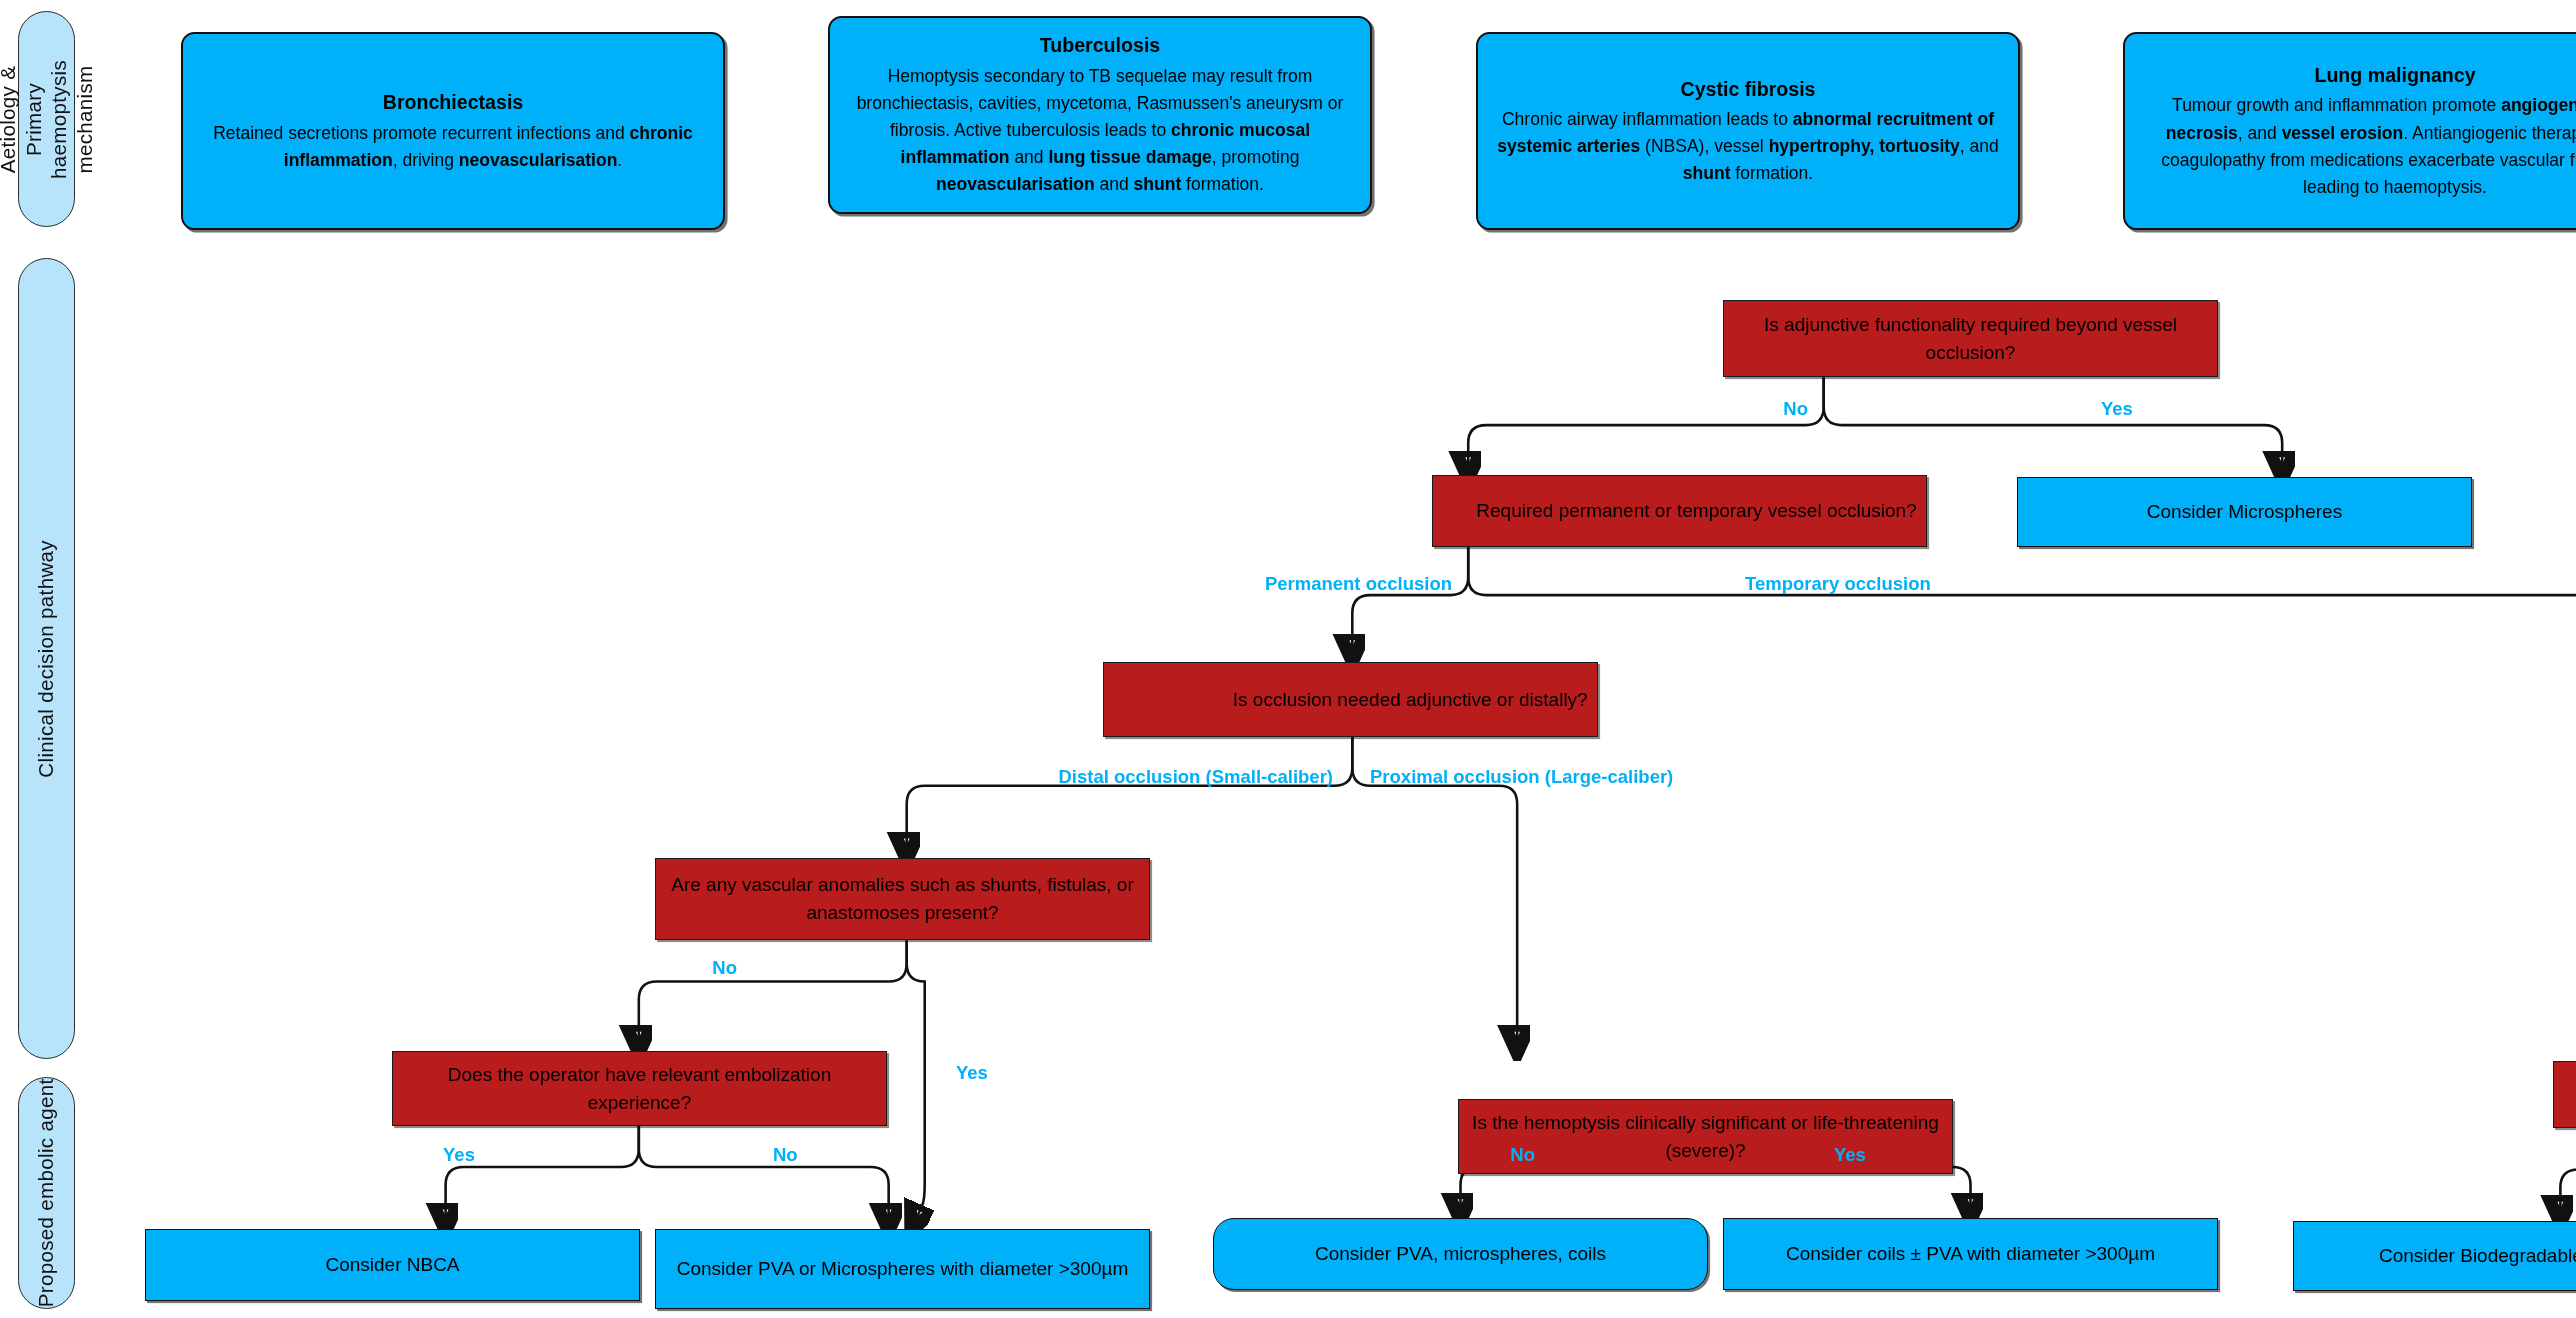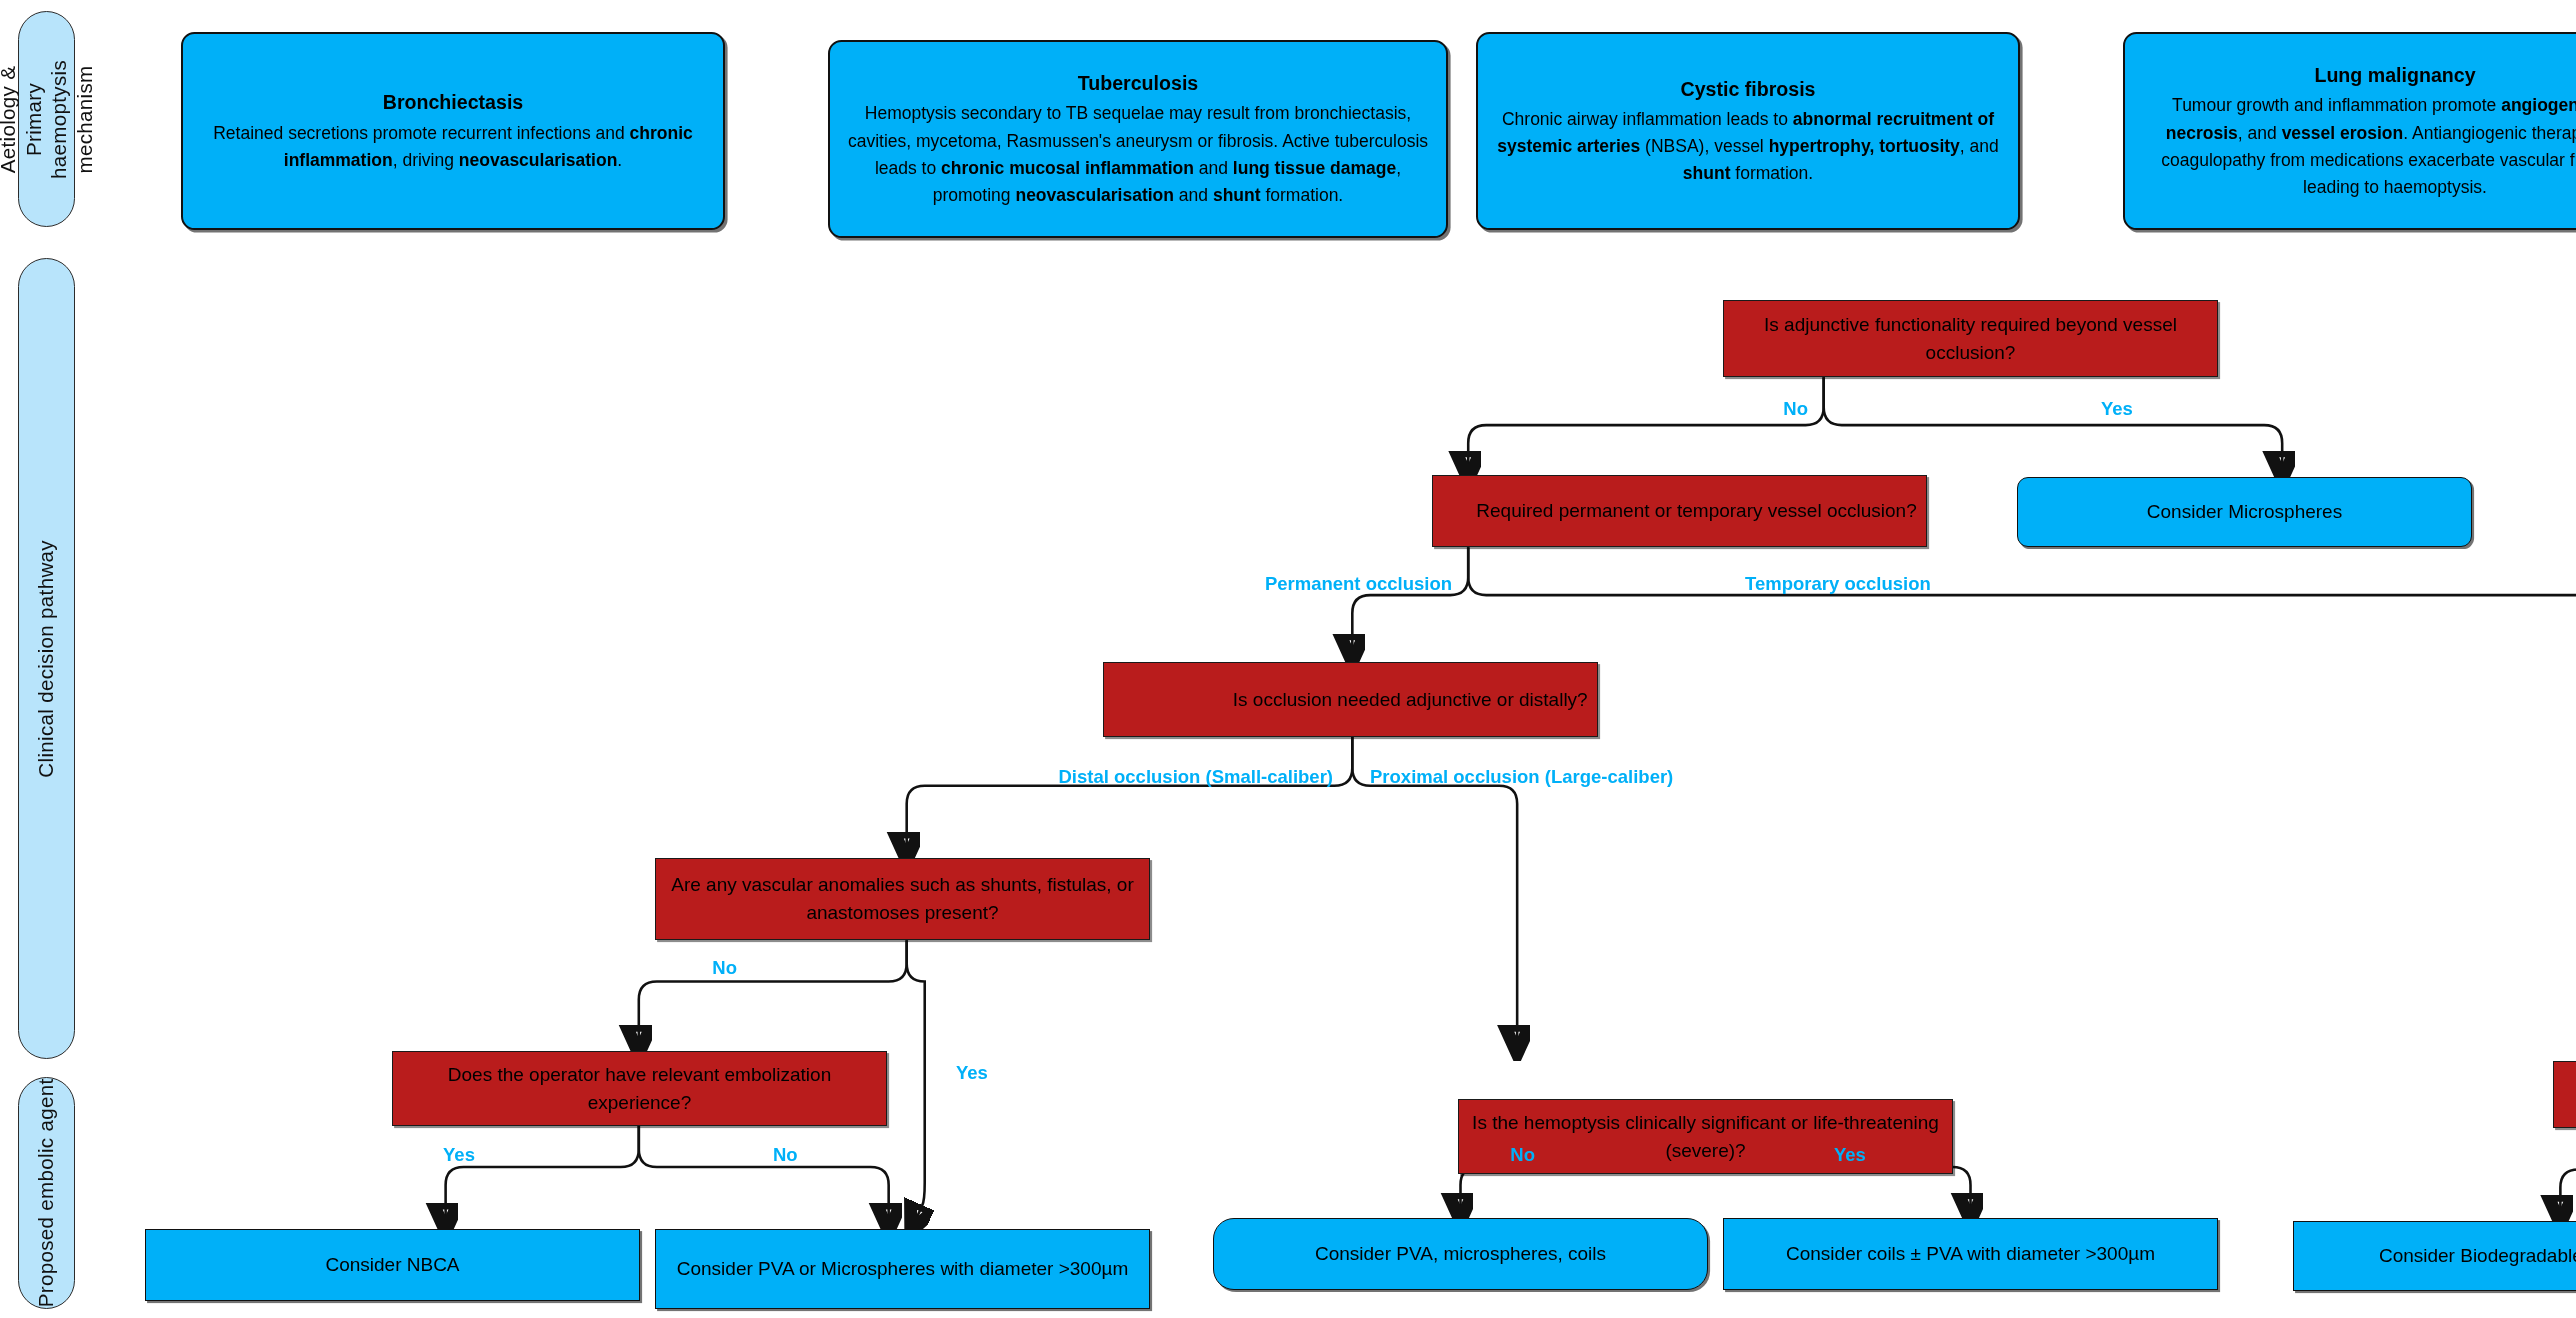--- a/index.html
+++ b/index.html
@@ -131,21 +131,21 @@
     <div class="lane-txt">Proposed embolic agent</div>
   </div>
 
   <div class="card" style="left:181px;top:32px;width:544px;height:198px;">
     <div class="card-inner">
       <span class="card-title">Bronchiectasis</span>
       <span class="card-body">Retained secretions promote recurrent infections and <b>chronic inflammation</b>, driving <b>neovascularisation</b>.</span>
     </div>
   </div>
 
-  <div class="card" style="left:828px;top:40px;width:620px;height:198px;">
+  <div class="card" style="left:828px;top:16px;width:544px;height:198px;">
     <div class="card-inner">
       <span class="card-title">Tuberculosis</span>
       <span class="card-body">Hemoptysis secondary to TB sequelae may result from bronchiectasis, cavities, mycetoma, Rasmussen's aneurysm or fibrosis. Active tuberculosis leads to <b>chronic mucosal inflammation</b> and <b>lung tissue damage</b>, promoting <b>neovascularisation</b> and <b>shunt</b> formation.</span>
     </div>
   </div>
 
   <div class="card" style="left:1476px;top:32px;width:544px;height:198px;">
     <div class="card-inner">
       <span class="card-title">Cystic fibrosis</span>
       <span class="card-body">Chronic airway inflammation leads to <b>abnormal recruitment of systemic arteries</b> (NBSA), vessel <b>hypertrophy, tortuosity</b>, and <b>shunt</b> formation.</span>
@@ -180,21 +180,21 @@
   </div>
 
   <div class="dbox" style="left:1458px;top:1099px;width:495px;height:75px;">
     <span>Is the hemoptysis clinically significant or life-threatening (severe)?</span>
   </div>
 
   <div class="dbox" style="left:2553px;top:1061px;width:495px;height:67px;">
     
   </div>
 
-  <div class="obox" style="left:2017px;top:477px;width:455px;height:70px;border-radius:11px;">
+  <div class="obox" style="left:2017px;top:477px;width:455px;height:70px;">
     <span>Consider Microspheres</span>
   </div>
 
   <div class="obox" style="left:145px;top:1229px;width:495px;height:72px;">
     <span>Consider NBCA</span>
   </div>
 
   <div class="obox" style="left:655px;top:1229px;width:495px;height:80px;">
     <span>Consider PVA or Microspheres with diameter &gt;300µm</span>
   </div>

